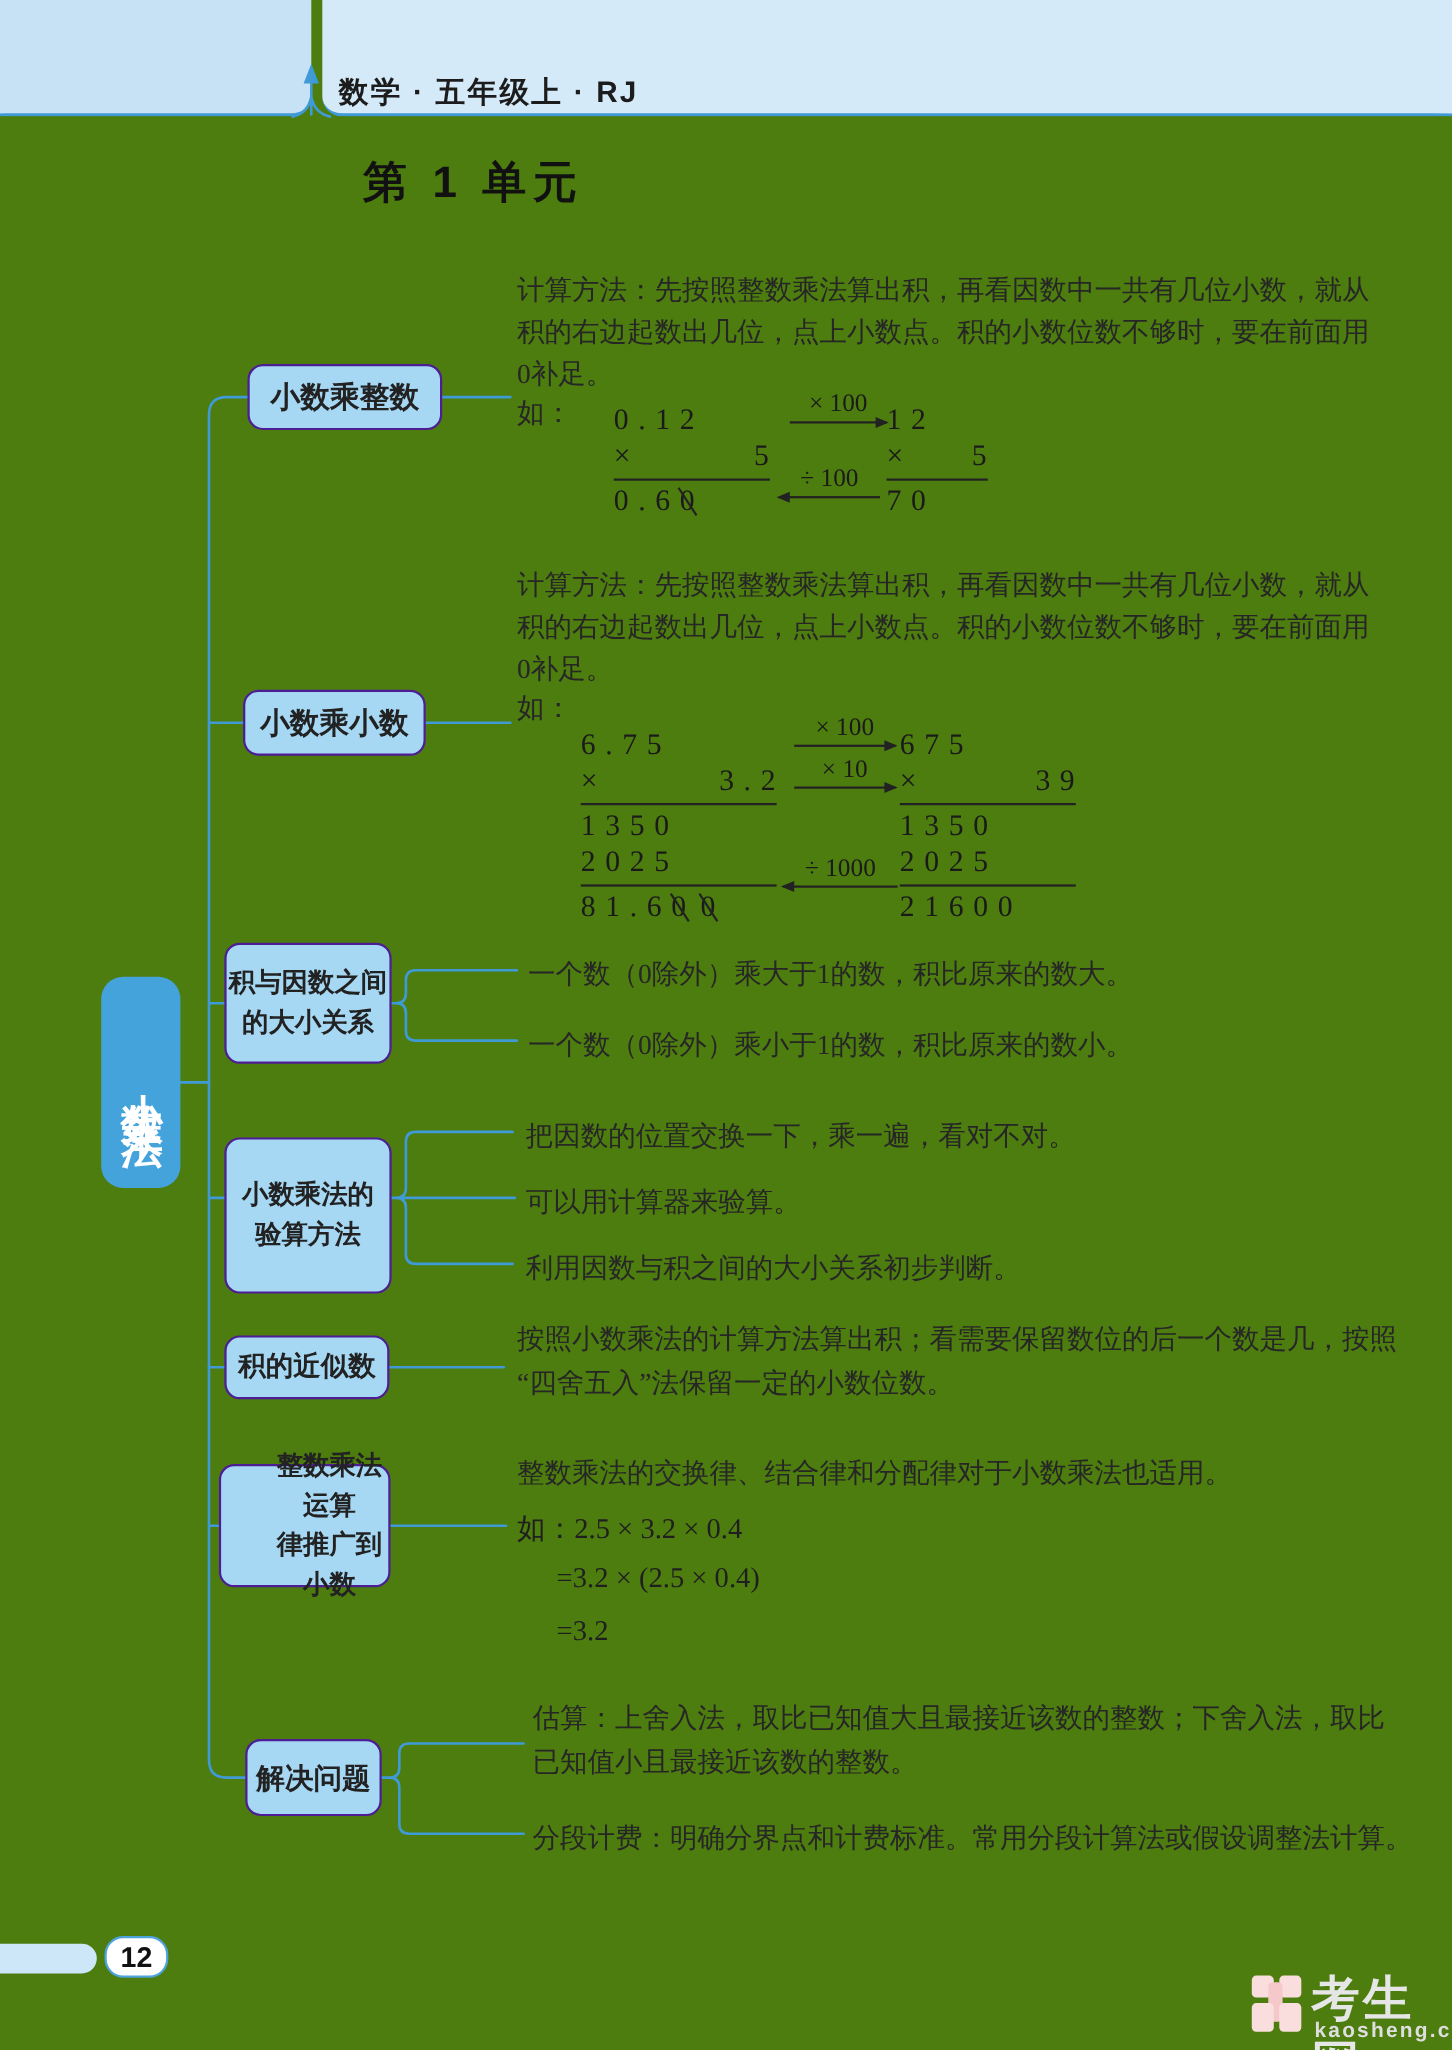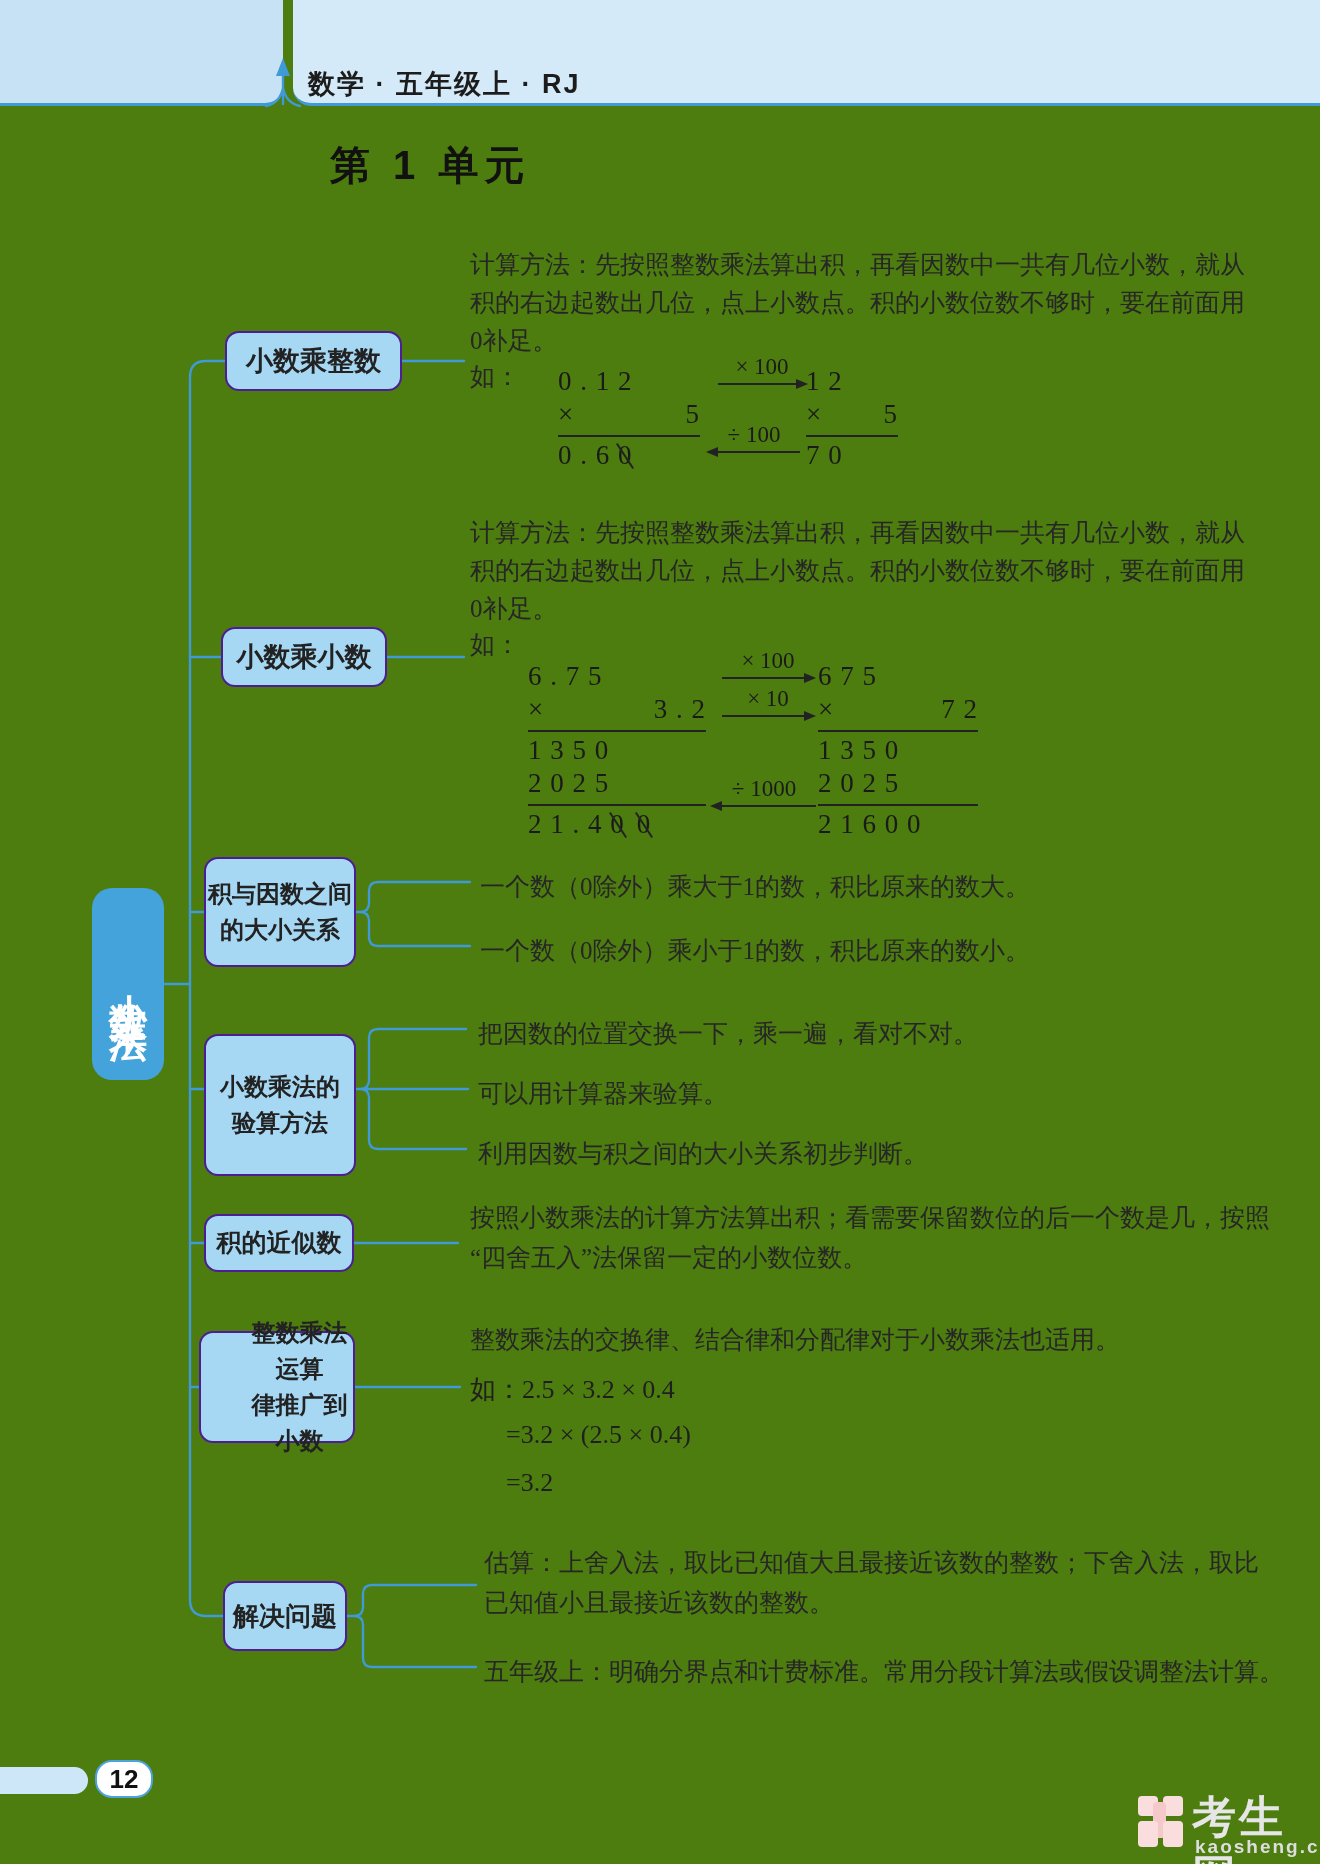--- a/index.html
+++ b/index.html
@@ -149,37 +149,37 @@
   <div class="mcol" style="left:528px;top:660px;width:178px;">
     <div class="mrow">6 . 7 5</div>
     <div class="msign">
       <span>×</span>
       <span>3 . 2</span>
     </div>
     <div class="mrule"></div>
     <div class="mrow">1 3 5 0</div>
     <div class="mrow shift1">2 0 2 5</div>
     <div class="mrule"></div>
-    <div class="mrow"><span>2 1 . 4 </span><span class="sz">0</span><span class="sz">0</span></div>
+    <div class="mrow"><span>8 1 . 6 </span><span class="sz">0</span><span class="sz">0</span></div>
   </div>
 
   <div class="arrow r" style="left:722px;top:648px;width:92px;">
     <div class="albl">× 100</div>
     <div class="shaft"></div>
   </div>
   <div class="arrow r" style="left:722px;top:686px;width:92px;">
     <div class="albl">× 10</div>
     <div class="shaft"></div>
   </div>
 
   <div class="mcol" style="left:818px;top:660px;width:160px;">
     <div class="mrow">6 7 5</div>
     <div class="msign">
       <span>×</span>
-      <span>7 2</span>
+      <span>3 9</span>
     </div>
     <div class="mrule"></div>
     <div class="mrow">1 3 5 0</div>
     <div class="mrow shift1">2 0 2 5</div>
     <div class="mrule"></div>
     <div class="mrow">2 1 6 0 0</div>
   </div>
 
   <div class="arrow l" style="left:712px;top:776px;width:104px;">
     <div class="albl">÷ 1000</div>
@@ -196,21 +196,21 @@
   <div class="bullet" style="left:470px;top:1198px;width:830px;">按照小数乘法的计算方法算出积；看需要保留数位的后一个数是几，按照
 “四舍五入”法保留一定的小数位数。</div>
 
   <div class="bullet" style="left:470px;top:1320px;width:830px;">整数乘法的交换律、结合律和分配律对于小数乘法也适用。</div>
   <div class="eq" style="left:470px;top:1372px;">如：2.5 × 3.2 × 0.4</div>
   <div class="eq" style="left:506px;top:1420px;">=3.2 × (2.5 × 0.4)</div>
   <div class="eq" style="left:506px;top:1468px;">=3.2</div>
 
   <div class="bullet" style="left:484px;top:1543px;width:810px;">估算：上舍入法，取比已知值大且最接近该数的整数；下舍入法，取比
 已知值小且最接近该数的整数。</div>
-  <div class="bullet" style="left:484px;top:1652px;width:810px;">五年级上：明确分界点和计费标准。常用分段计算法或假设调整法计算。</div>
+  <div class="bullet" style="left:484px;top:1652px;width:810px;">分段计费：明确分界点和计费标准。常用分段计算法或假设调整法计算。</div>
 
   <div class="fbar"></div>
   <div class="pagepill">
     <span>12</span>
   </div>
 
   <div class="wm">
     <div class="wmblock" style="left:0;top:6px;width:20px;height:20px;"></div>
     <div class="wmblock" style="left:25px;top:6px;width:20px;height:20px;"></div>
     <div class="wmblock wmmid" style="left:15px;top:12px;width:13px;height:36px;"></div>

